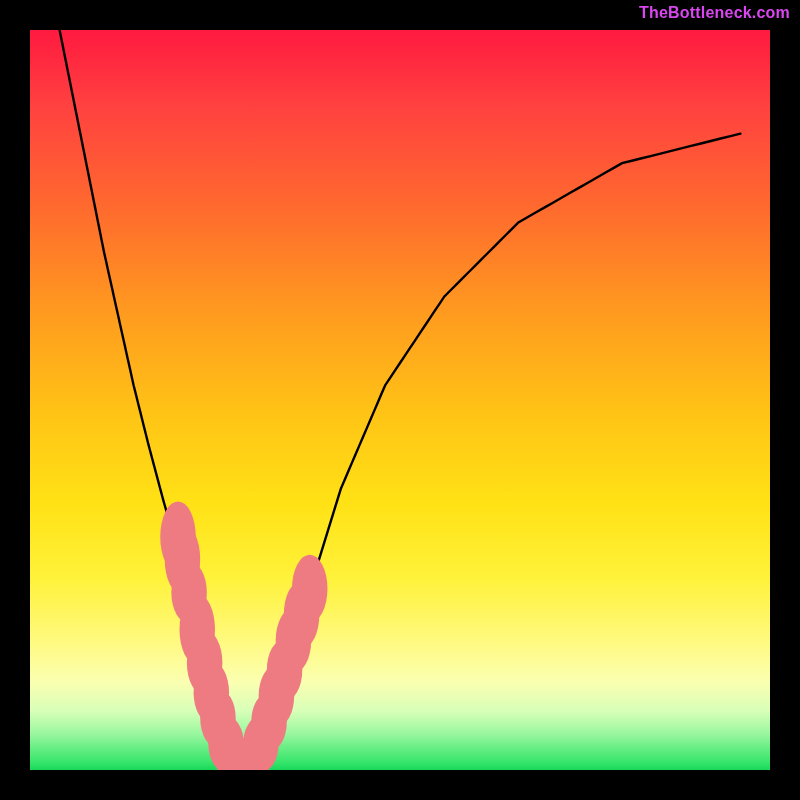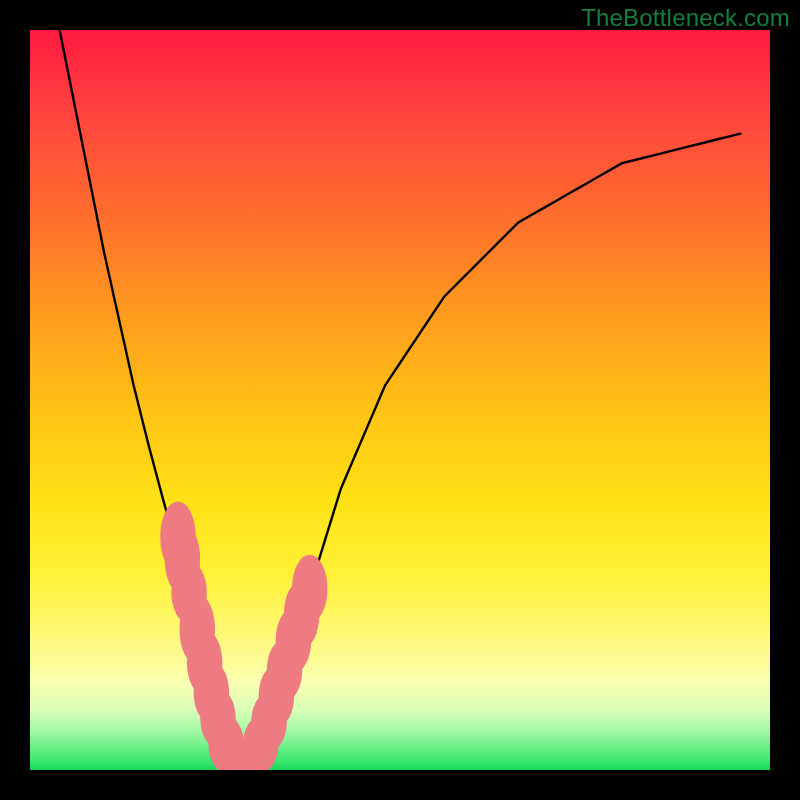--- a/index.html
+++ b/index.html
@@ -38,23 +38,23 @@
       #d8ffb8 92%,
       #9cf7a0 95%,
       #35e56a 99%,
       #18d85a 100%
     );
   }
   .watermark {
     position: absolute;
     top: 4px;
     right: 10px;
-    color: #15803d;
-    font-size: 24px;
-    font-weight: 400;
+    color: #d946ef;
+    font-size: 16px;
+    font-weight: 700;
     letter-spacing: 0.2px;
     z-index: 20;
   }
   svg {
     position: absolute;
     top: 0;
     left: 0;
   }
   .curve {
     fill: none;

